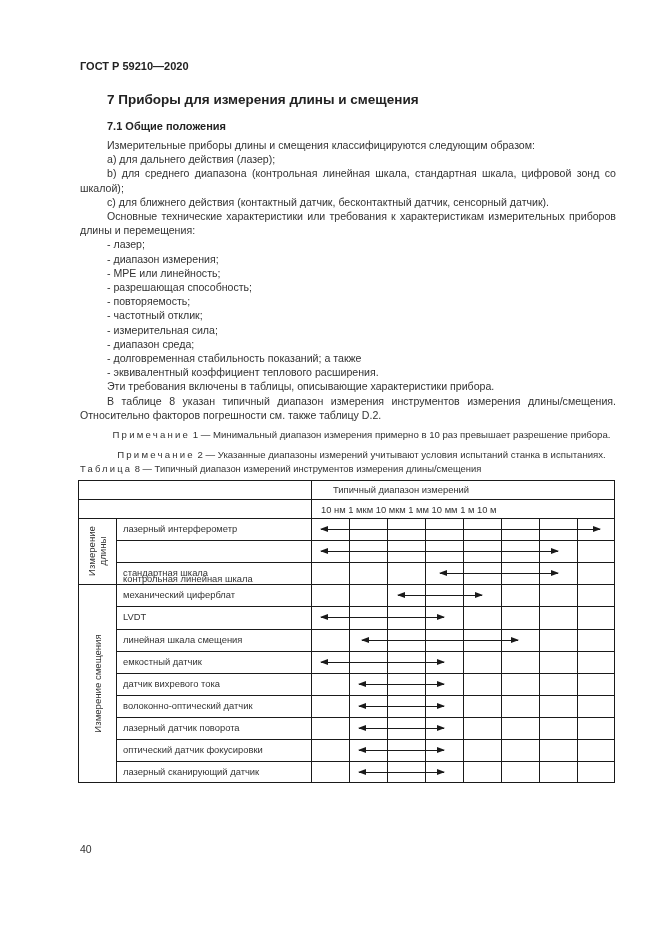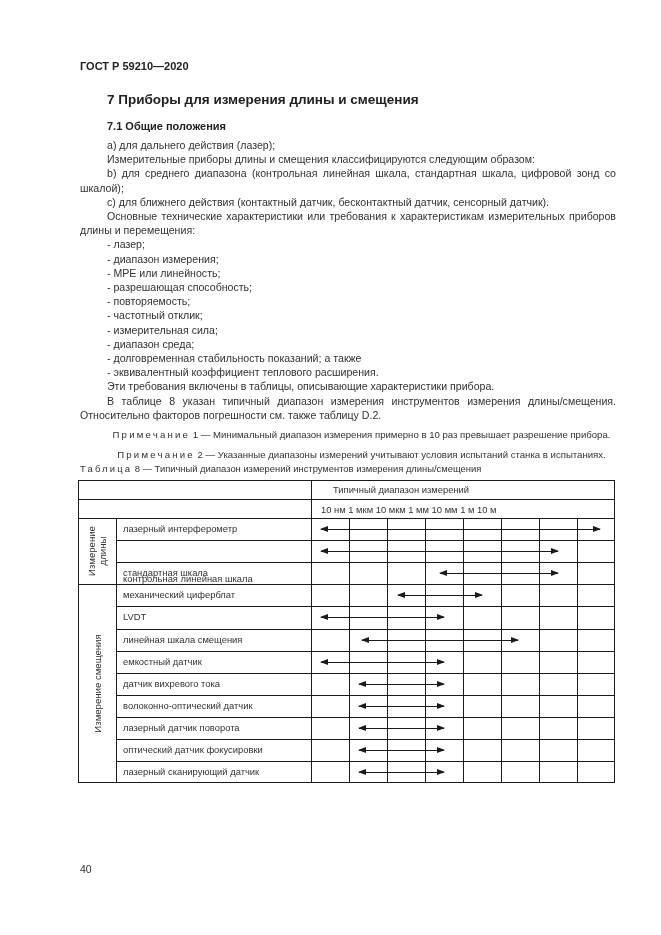--- a/index.html
+++ b/index.html
@@ -23,32 +23,32 @@
   .hline, .vline { position: absolute; background: #1a1a1a; }
   .hline { height: 1px; }
   .vline { width: 1px; }
   .cell-text { position: absolute; font-size: 9.4px; color: #333; white-space: nowrap; }
   .vert { position: absolute; font-size: 9.6px; color: #333; text-align: center; line-height: 11px;
           transform: rotate(-90deg); transform-origin: center center; white-space: nowrap; }
   .arrow-line { position: absolute; height: 1px; background: #1a1a1a; }
   .ahead { position: absolute; width: 0; height: 0; border-top: 3px solid transparent; border-bottom: 3px solid transparent; }
   .ahead.left { border-right: 8px solid #1a1a1a; }
   .ahead.right { border-left: 8px solid #1a1a1a; }
-  .page-num { left: 80px; top: 843px; font-size: 10.5px; color: #333; margin-top: 20px; }
+  .page-num { left: 80px; top: 843px; font-size: 10.5px; color: #333; }
 </style>
 </head>
 <body>
 
 <div class="abs std-header">ГОСТ Р 59210—2020</div>
 <div class="abs sec-title">7 Приборы для измерения длины и смещения</div>
 <div class="abs sub-title">7.1 Общие положения</div>
 
 <div class="body-block para">
+  <p class="indent">Измерительные приборы длины и смещения классифицируются следующим образом:</p>
   <p class="indent">а)  для дальнего действия (лазер);</p>
-  <p class="indent">Измерительные приборы длины и смещения классифицируются следующим образом:</p>
   <p class="indent">b)  для среднего диапазона (контрольная линейная шкала, стандартная шкала, цифровой зонд со шкалой);</p>
   <p class="indent">с)  для ближнего действия (контактный датчик, бесконтактный датчик, сенсорный датчик).</p>
   <p class="indent">Основные технические характеристики или требования к характеристикам измерительных приборов длины и перемещения:</p>
   <p class="list-item">- лазер;</p>
   <p class="list-item">- диапазон измерения;</p>
   <p class="list-item">- МРЕ или линейность;</p>
   <p class="list-item">- разрешающая способность;</p>
   <p class="list-item">- повторяемость;</p>
   <p class="list-item">- частотный отклик;</p>
   <p class="list-item">- измерительная сила;</p>

